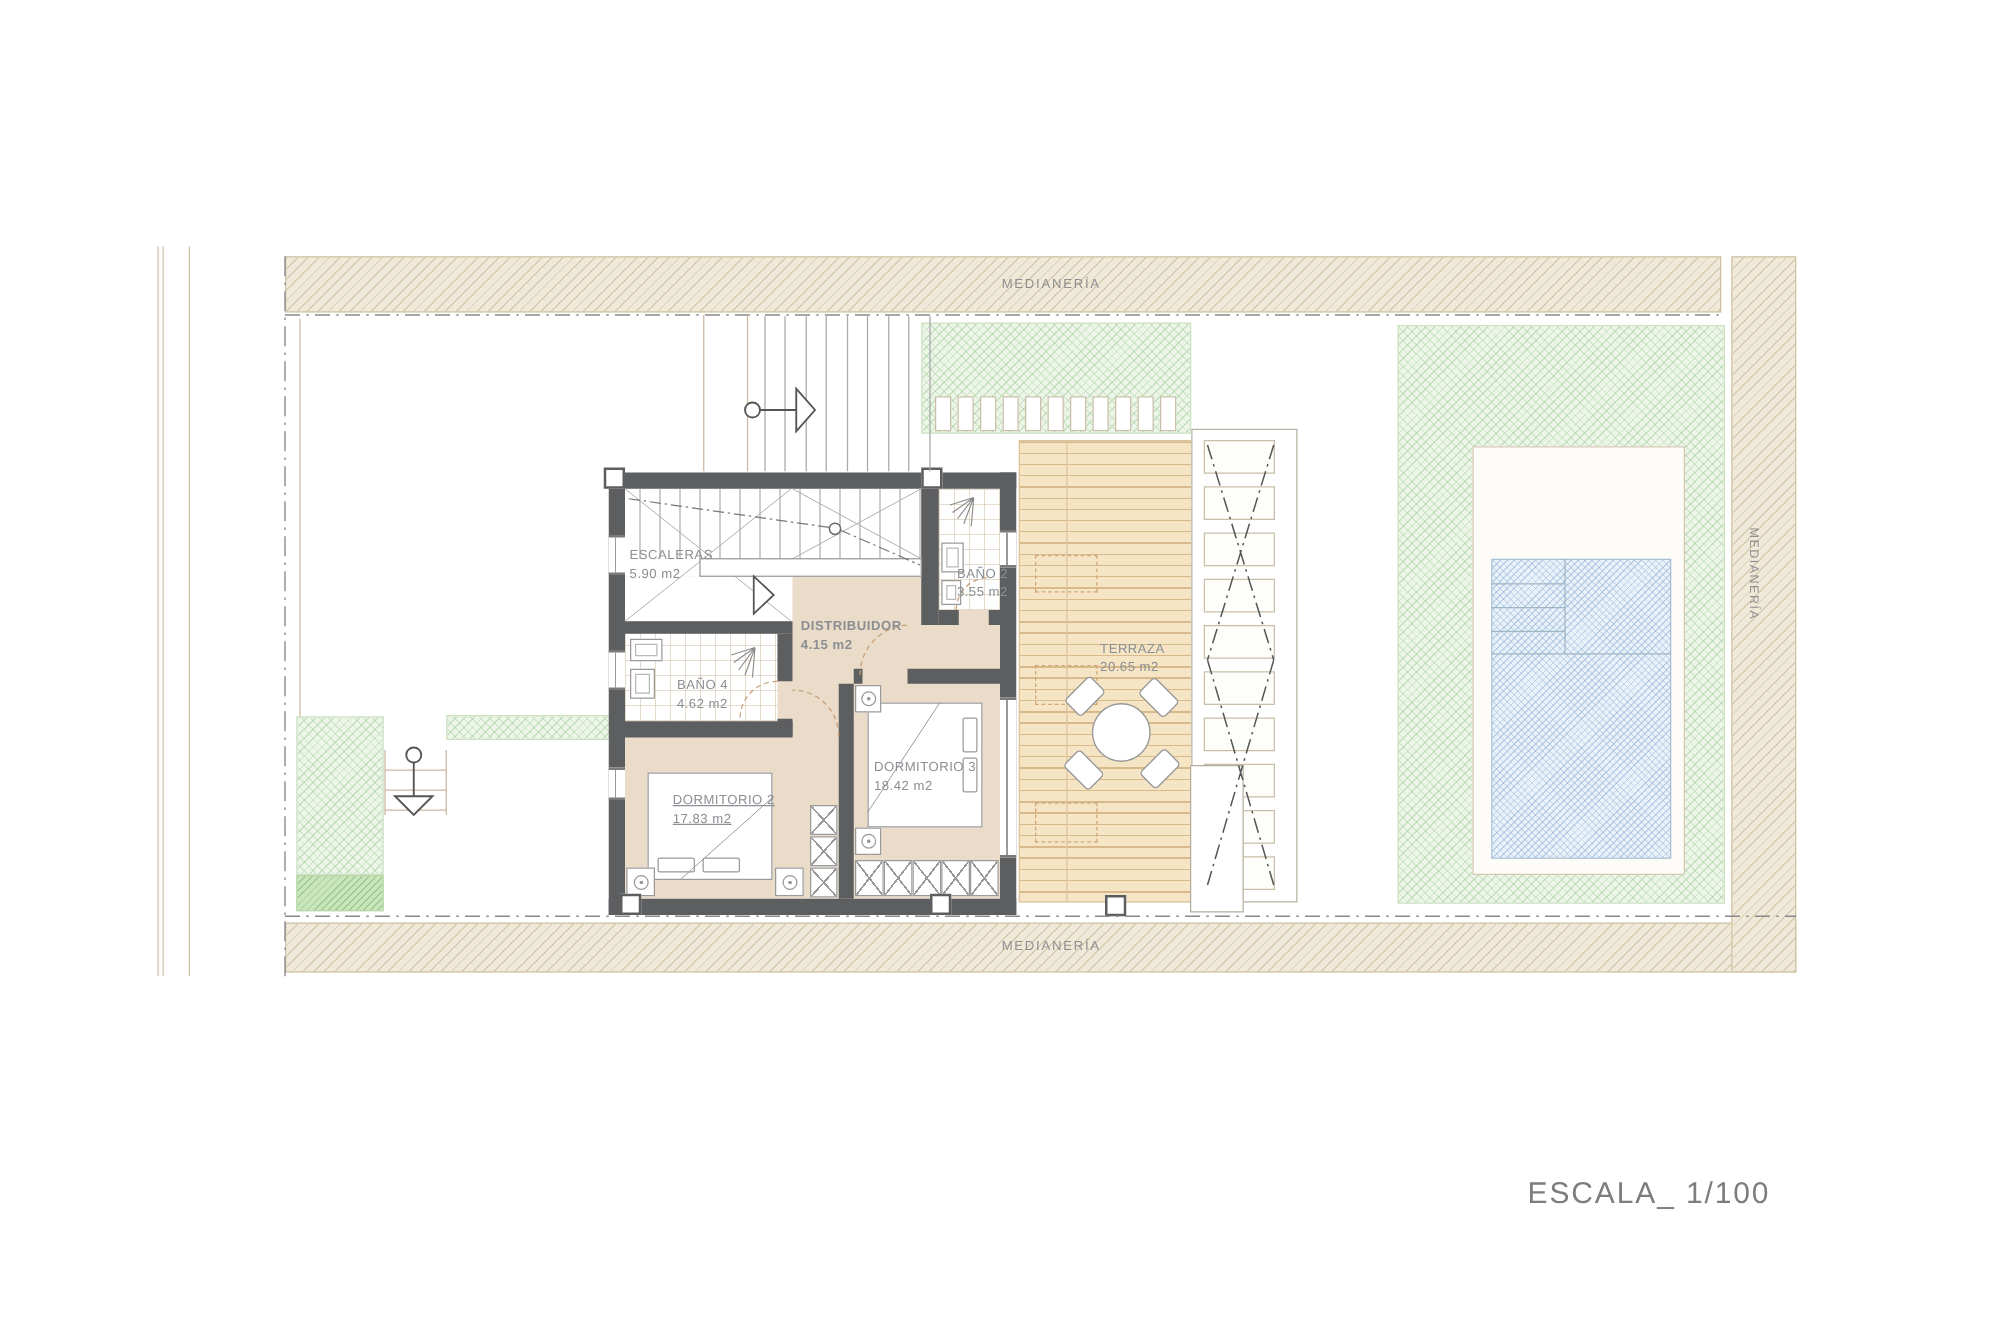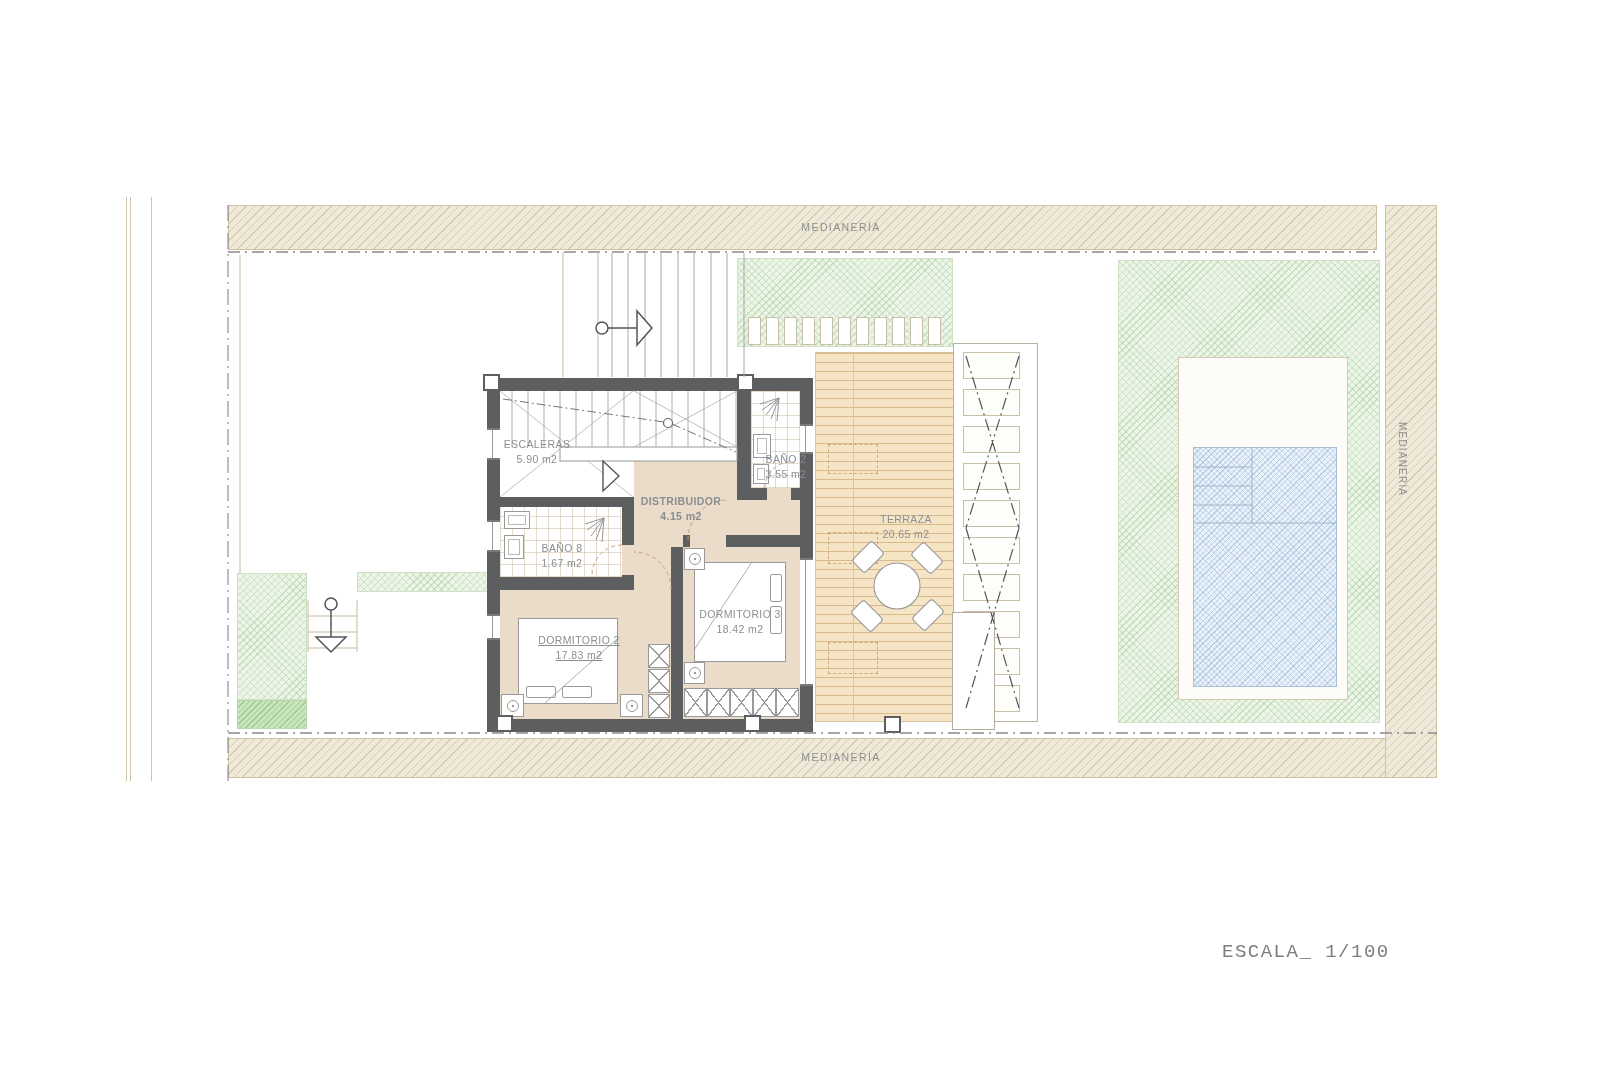--- a/index.html
+++ b/index.html
@@ -41,26 +41,26 @@
   .bed{background:#fff;border:1px solid #9a9a9a;box-sizing:border-box;}
   .pillow{background:#fff;border:1px solid #9a9a9a;border-radius:2px;box-sizing:border-box;}
   .nstand{background:#fff;border:1px solid #9a9a9a;box-sizing:border-box;display:flex;}
   .dot{width:10px;height:10px;border:1px solid #9a9a9a;border-radius:50%;margin:auto;
     background:radial-gradient(circle,#9a9a9a 1.3px,transparent 1.6px);}
   .fix{background:#fff;border:1px solid #9a9a9a;box-sizing:border-box;}
   .fix-in{position:absolute;left:3px;top:3px;right:3px;bottom:3px;border:1px solid #b9b9b9;}
   .slat{background:#fdfdfa;border:1px solid #c9bfa8;box-sizing:border-box;}
   .paver{background:#fff;border:1px solid #c9bfa8;box-sizing:border-box;}
   .guide-v{width:1px;background:#d0c3ab;}
-  .room-label{color:#8b8f93;font-size:10.5px;letter-spacing:.4px;line-height:1.4;text-align:center;
+  .room-label{color:#8b8f93;font-size:10.5px;letter-spacing:.4px;line-height:1.4;
     transform:translateX(-50%);white-space:nowrap;}
   .b-label{color:#8f8f8f;font-size:10.5px;letter-spacing:1.4px;text-align:center;transform:translateX(-50%);
     white-space:nowrap;}
   .v-label{color:#8f8f8f;font-size:10px;letter-spacing:1.2px;writing-mode:vertical-rl;white-space:nowrap;}
-  .scale-label{color:#7d7d7d;font-size:19px;letter-spacing:1.5px;white-space:nowrap;font-family:Liberation Mono, monospace;}
+  .scale-label{color:#7d7d7d;font-size:24px;letter-spacing:1.5px;white-space:nowrap;}
   svg{position:absolute;left:0;top:0;}
 </style>
 </head>
 <body>
 
 <div class="sheet">
 
   <div class="abs guide-v" style="left:126px;top:197px;height:584px;"></div>
   <div class="abs guide-v" style="left:130px;top:197px;height:584px;"></div>
   <div class="abs guide-v" style="left:151px;top:197px;height:584px;"></div>
@@ -260,22 +260,22 @@
   </div>
   <div class="abs room-label" style="left:786px;top:452px;">
     <div>BAÑO 2</div>
     <div>3.55 m2</div>
   </div>
   <div class="abs room-label" style="left:681px;top:494px;font-weight:bold;">
     <div>DISTRIBUIDOR</div>
     <div>4.15 m2</div>
   </div>
   <div class="abs room-label" style="left:562px;top:541px;">
-    <div>BAÑO 8</div>
-    <div>1.67 m2</div>
+    <div>BAÑO 4</div>
+    <div>4.62 m2</div>
   </div>
   <div class="abs room-label" style="left:579px;top:633px;text-decoration:underline;">
     <div>DORMITORIO 2</div>
     <div>17.83 m2</div>
   </div>
   <div class="abs room-label" style="left:740px;top:607px;">
     <div>DORMITORIO 3</div>
     <div>18.42 m2</div>
   </div>
   <div class="abs room-label" style="left:906px;top:512px;">

